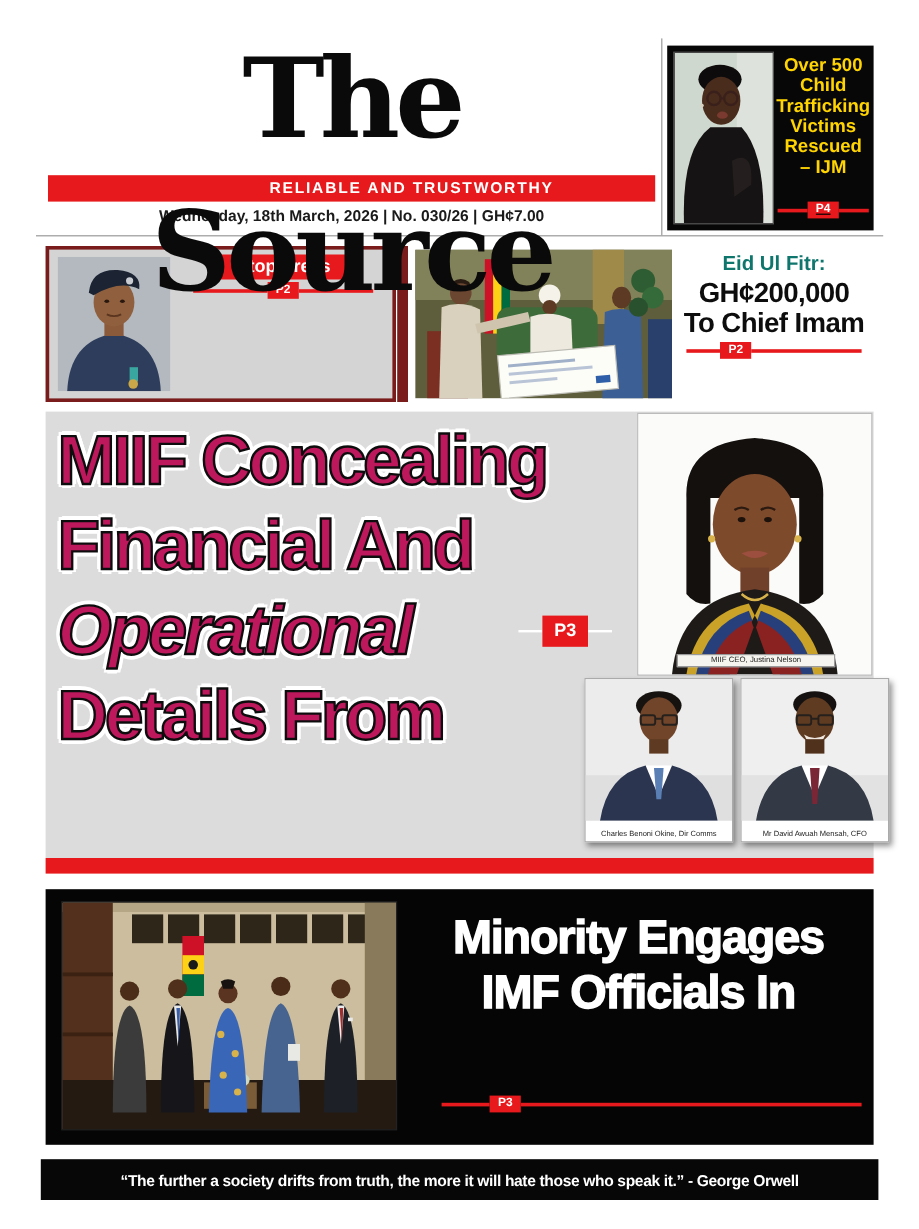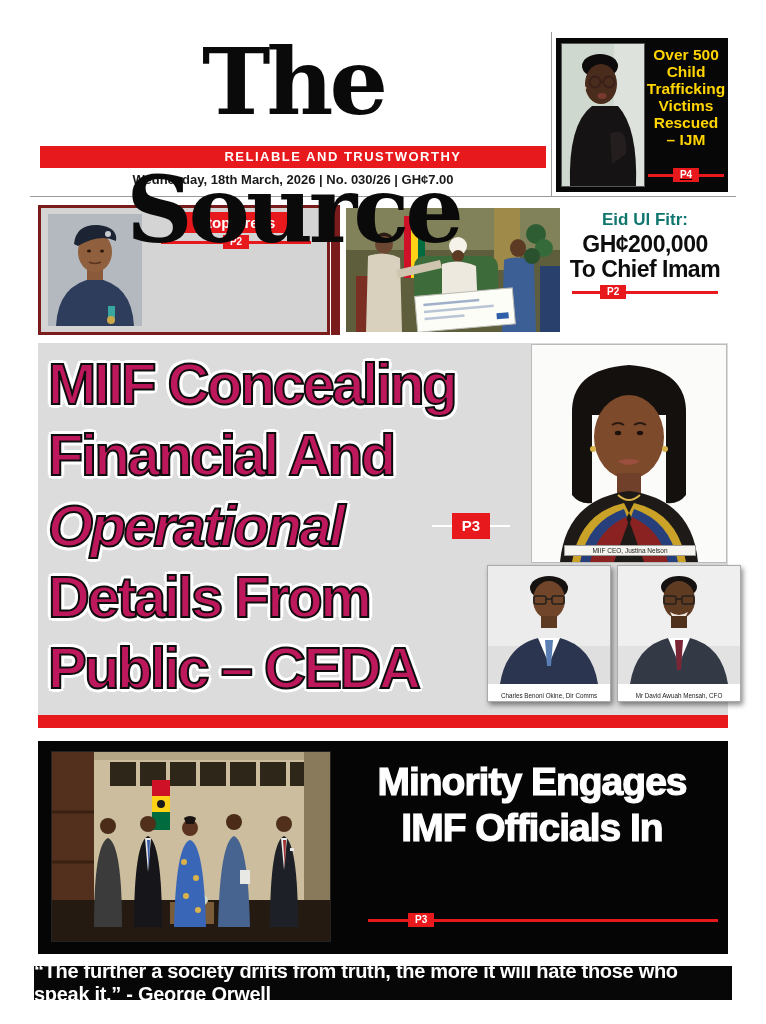--- a/index.html
+++ b/index.html
@@ -60,21 +60,21 @@
   
   #bottom{left:38px;top:741px;width:690px;height:213px;background:#050505;}
   #bottom-photo{left:14px;top:11px;width:278px;height:189px;outline:1px solid #222;}
   #bottom-head{left:298px;top:18px;width:392px;text-align:center;color:#ffffff;font-weight:900;
         font-size:39px;line-height:46px;letter-spacing:-1px;-webkit-text-stroke:1.2px #fff;}
   #bottom-pref{left:330px;top:172px;width:350px;}
 
   
   #footer{left:34px;top:966px;width:698px;height:34px;background:#070707;display:flex;
         align-items:center;justify-content:center;}
-  #footer-quote{color:#ffffff;font-weight:bold;font-size:20px;letter-spacing:-0.3px;}
+  #footer-quote{color:#ffffff;font-weight:bold;font-size:13px;letter-spacing:-0.3px;}
 
   svg{display:block;}
 </style>
 </head>
 <body>
 
 <div id="page">
 
   <div class="abs" id="logo">The Source</div>
   <div class="abs" id="tagline-bar"></div>
@@ -183,21 +183,20 @@
       <div class="pref-badge">P2</div>
       <div class="pref-line"></div>
     </div>
   </div>
 
   <div class="abs" id="main-story">
     <div class="main-line" style="top:12px;">MIIF Concealing</div>
     <div class="main-line" style="top:83px;">Financial And</div>
     <div class="main-line" style="top:154px;font-style:italic;">Operational</div>
     <div class="main-line" style="top:225px;">Details From</div>
-    <div class="main-line" style="top:296px;">Public – CEDA</div>
 
     <div class="abs pref-row" id="p3-main">
       <div class="pref-line" style="background:#fff;height:2px;"></div>
       <div class="pref-badge" style="font-size:15px;line-height:26px;padding:0 10px;">P3</div>
       <div class="pref-line" style="background:#fff;height:2px;"></div>
     </div>
 
     <div class="abs" id="ceo-photo">
       <svg width="194" height="217" viewBox="0 0 194 217" preserveAspectRatio="none">
         <rect width="194" height="217" fill="#fbfbfa"></rect>

